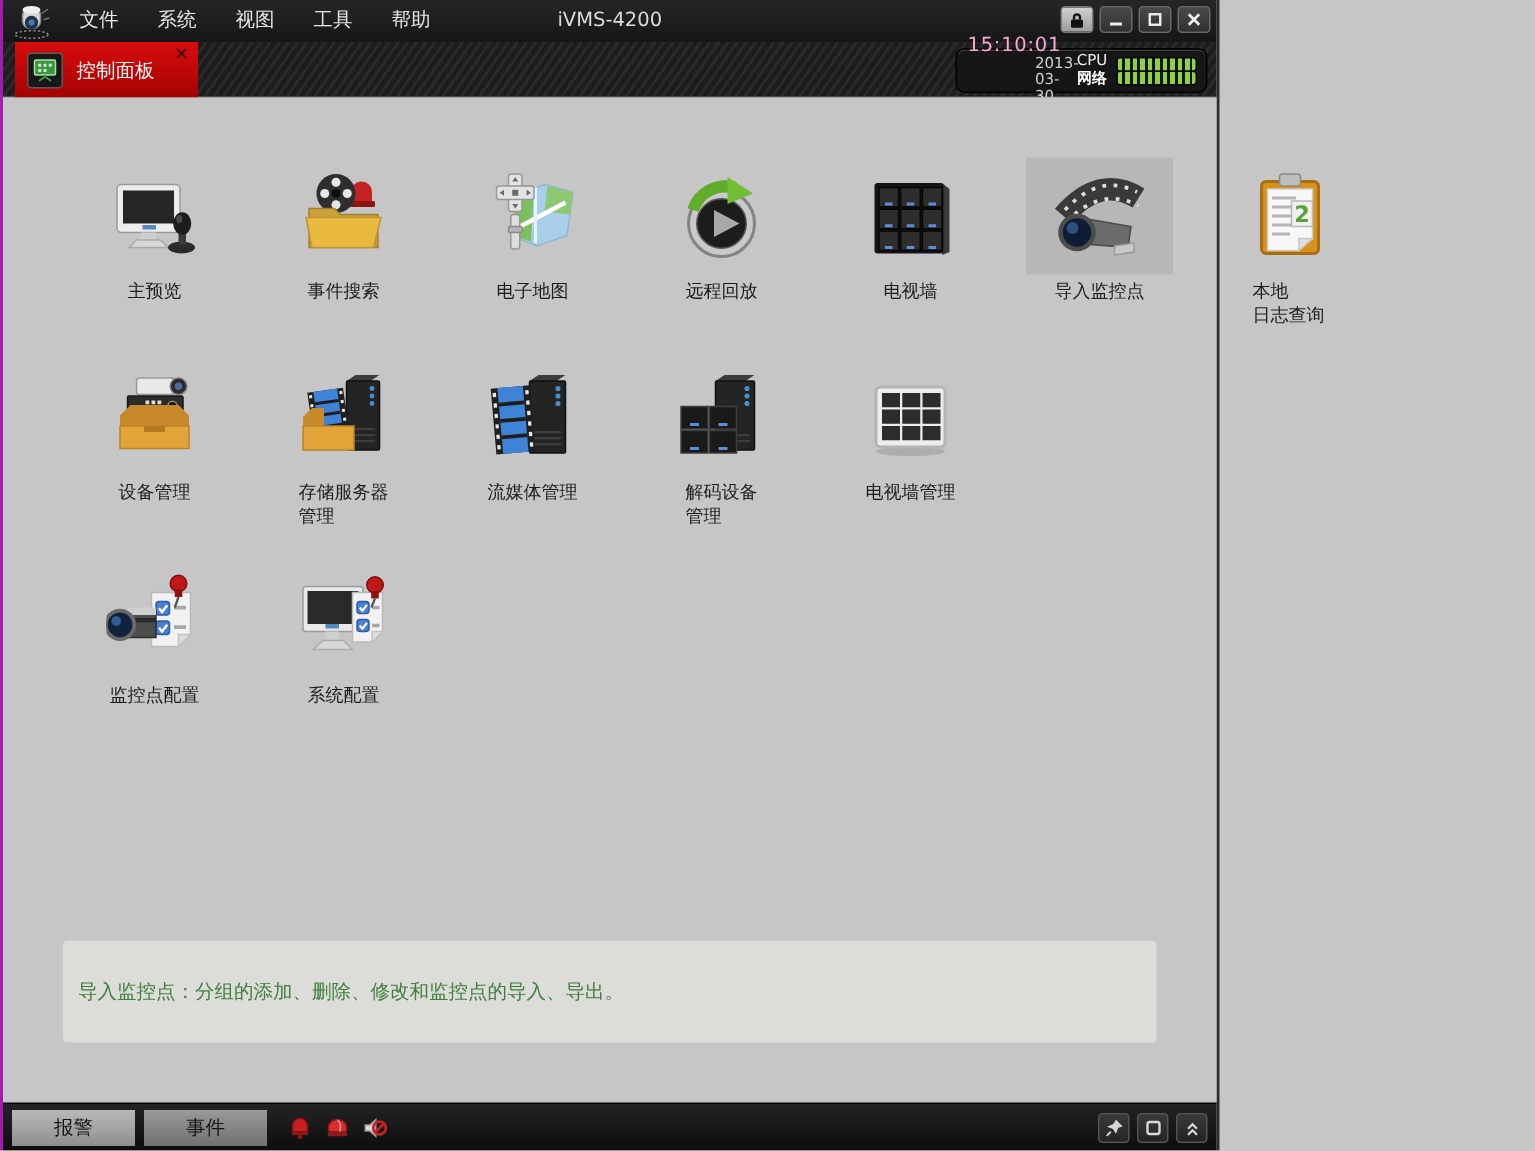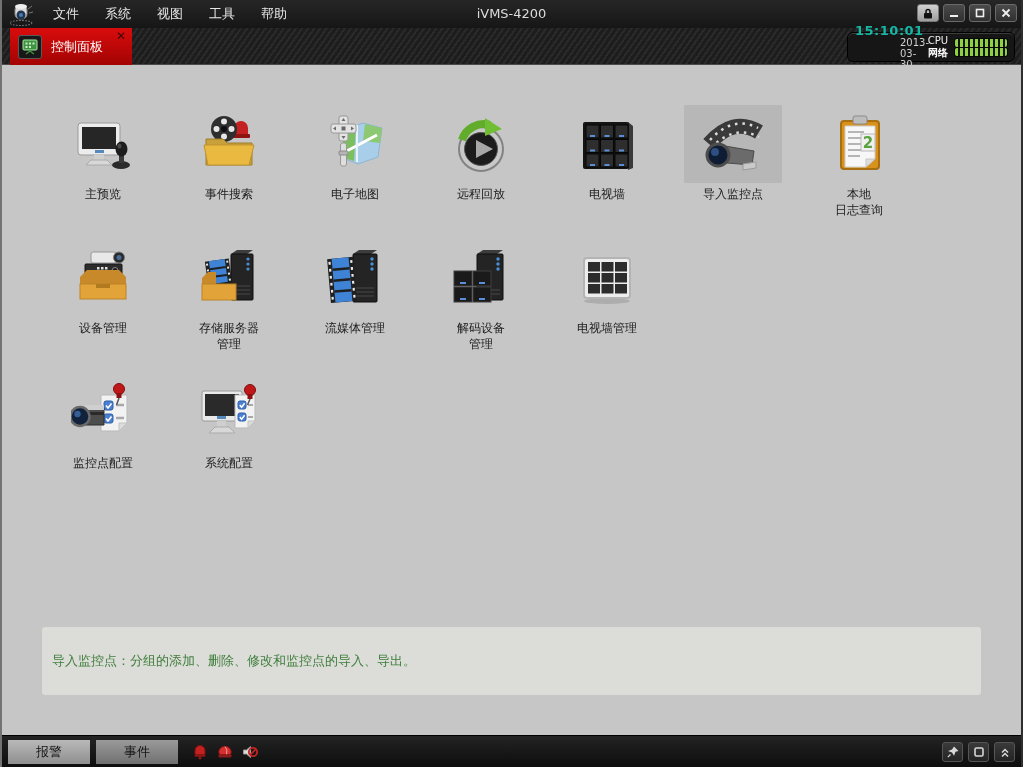--- a/index.html
+++ b/index.html
@@ -1,19 +1,19 @@
 <!DOCTYPE html>
 <html><head>
 <meta charset="utf-8">
 <style>
   * { margin:0; padding:0; box-sizing:border-box; }
   html,body { width:1023px; height:767px; overflow:hidden; }
   body { font-family:"DejaVu Sans","Liberation Sans",sans-serif; background:#c6c6c6; }
-  #app { position:relative; width:1023px; height:767px; background:#c6c6c6;
-         border-left:2px solid #737373; border-right:2px solid #2e2e2e; }
+  #app { position:relative; width:813px; height:767px; background:#c6c6c6;
+         border-left:2px solid #a21caf; border-right:2px solid #2e2e2e; }
 
   
   .titlebar { position:relative; height:28px; background:linear-gradient(#262626,#161616);
               display:flex; align-items:center; }
   .logo { width:38px; height:28px; display:flex; align-items:center; justify-content:center; }
   .menubar { display:flex; }
   .menu-item { color:#e6e6e6; font-size:13px; padding:0 13px; line-height:28px; cursor:default; }
   .app-title { position:absolute; left:0; right:0; text-align:center; color:#dcdcdc;
                font-size:13px; line-height:28px; pointer-events:none; }
   .win-controls { position:absolute; right:4px; top:4px; display:flex; gap:4px; }
@@ -33,40 +33,40 @@
                   align-items:center; justify-content:center; }
   .tab-label { color:#fff; font-size:13px; margin-left:9px; }
   .tab-close { position:absolute; top:1px; right:6px; color:#3c0a0a; font-size:12px;
                font-weight:bold; cursor:default; }
 
   .clock-panel { position:absolute; right:6px; top:4px; width:168px; height:30px;
                  background:#161616; border:1px solid #000; border-radius:6px;
                  box-shadow:inset 0 1px 0 #3d3d3d; display:flex; align-items:center;
                  padding:0 7px; }
   .time-block { width:66px; }
-  .time { color:#14b8a6; font-size:13px; font-weight:bold; line-height:13px; letter-spacing:.5px; }
+  .time { color:#f9a8d4; font-size:13px; font-weight:normal; line-height:13px; letter-spacing:.5px; }
   .date { color:#cfcfcf; font-size:10px; line-height:11px;margin-left:45px; }
   .cpu-net-block { width:32px; margin-left:4px; text-align:center; }
   .cpu-label { color:#eee; font-size:10px; line-height:12px; }
   .net-label { color:#fff; font-size:10px; font-weight:bold; line-height:12px; }
   .bars-block { margin-left:4px; }
   .seg-bar { width:52px; height:8px; margin:1px 0; border-radius:2px;
              background:repeating-linear-gradient(90deg,#8ed244 0 3px,#141414 3px 5px);
              box-shadow:0 0 0 1px #060606; }
 
   
   .main { position:relative; width:100%; height:670px; background:#c6c6c6; }
   .row { position:absolute; left:38px; display:flex; }
   .row1 { top:40px; } .row2 { top:174px; } .row3 { top:309px; }
   .cell { width:126px; display:flex; flex-direction:column; align-items:center; cursor:pointer; }
   .icon-wrap { width:98px; height:78px; display:flex; align-items:center; justify-content:center;
                border-radius:1px; }
   .icon-wrap.selected { background:#b7b7b7; }
   .cell .label { margin-top:3px; font-size:12px; line-height:16px; color:#1c1c1c;
-                 text-align:center; white-space:pre-line; }
+                 white-space:pre-line; }
 
   .desc-panel { position:absolute; left:40px; right:40px; top:562px; height:68px;
                 background:#dcdcd8; border-radius:3px; display:flex; align-items:center; }
   .desc-text { color:#3f7f3c; font-size:13px; font-weight:normal; padding-left:10px; }
 
   
   .statusbar { position:absolute; left:0; right:0; bottom:0; height:32px;
                background:linear-gradient(#232323,#0d0d0d); border-top:1px solid #000;
                display:flex; align-items:center; }
   .sb-tab { width:82px; height:24px; margin-left:6px; font-size:13px; color:#141414;

